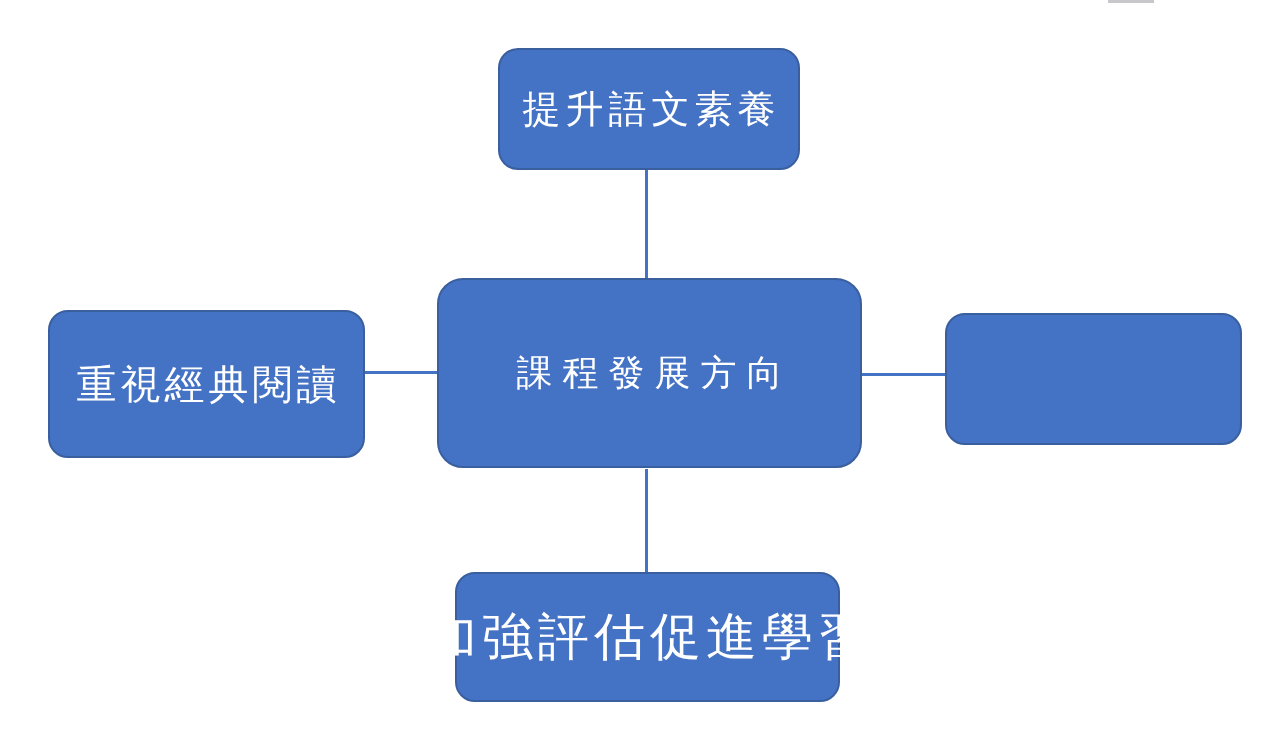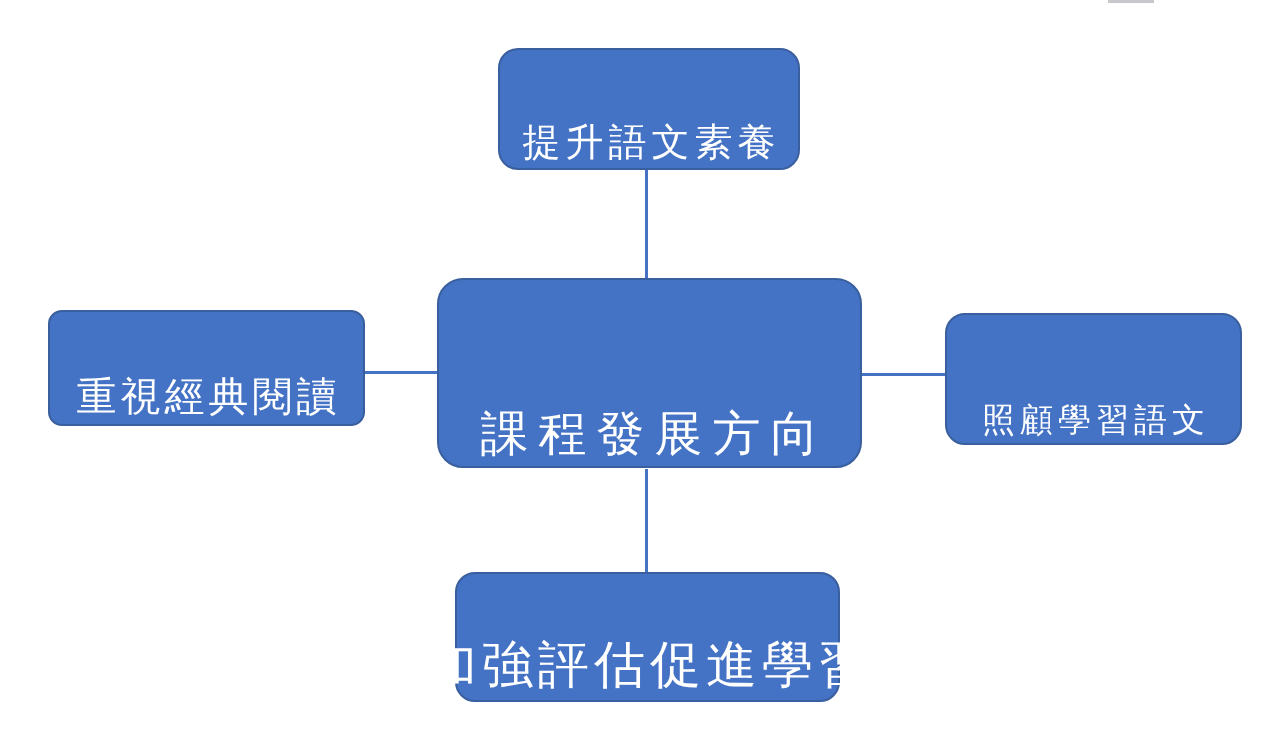--- a/index.html
+++ b/index.html
@@ -21,50 +21,49 @@
   }
   .node {
     position: absolute;
     box-sizing: border-box;
     background: var(--node-fill, #4472C4);
     border: 2px solid var(--node-border, #3A5F9E);
     border-radius: 20px;
     display: flex;
     flex-direction: column;
     align-items: center;
-    justify-content: flex-end;
+    justify-content: center;
     color: var(--text-color, #ffffff);
     text-align: center;
   }
   .node-label {
     display: block;
     white-space: nowrap;
   }
   .node-top {
     left: 498px; top: 48px;
     width: 302px; height: 122px;
     font-size: 38px;
     letter-spacing: 5px;
     text-indent: 5px;
   }
   .node-center {
     left: 437px; top: 278px;
     width: 425px; height: 190px;
     border-radius: 26px;
-    font-size: 48px;
+    font-size: 36px;
     letter-spacing: 10px;
     text-indent: 10px;
   }
   .node-left {
     left: 48px; top: 310px;
-    width: 317px; height: 116px;
+    width: 317px; height: 148px;
     font-size: 40px;
     letter-spacing: 4px;
     text-indent: 4px;
-    border-radius: 14px;
   }
   .node-right {
     left: 945px; top: 313px;
     width: 297px; height: 132px;
     font-size: 33px;
     letter-spacing: 5px;
     text-indent: 5px;
     line-height: 1.35;
   }
   .node-bottom {
@@ -119,20 +118,19 @@
 
   <div class="node node-left">
     <span class="node-label">重視經典閱讀</span>
   </div>
 
   <div class="node node-center">
     <span class="node-label">課程發展方向</span>
   </div>
 
   <div class="node node-right">
-    <span class="node-label">照顧學習語文</span>
   </div>
 
   <div class="node node-bottom">
     <span class="node-label">加強評估促進學習</span>
   </div>
 
 </div>
 
 </body></html>

